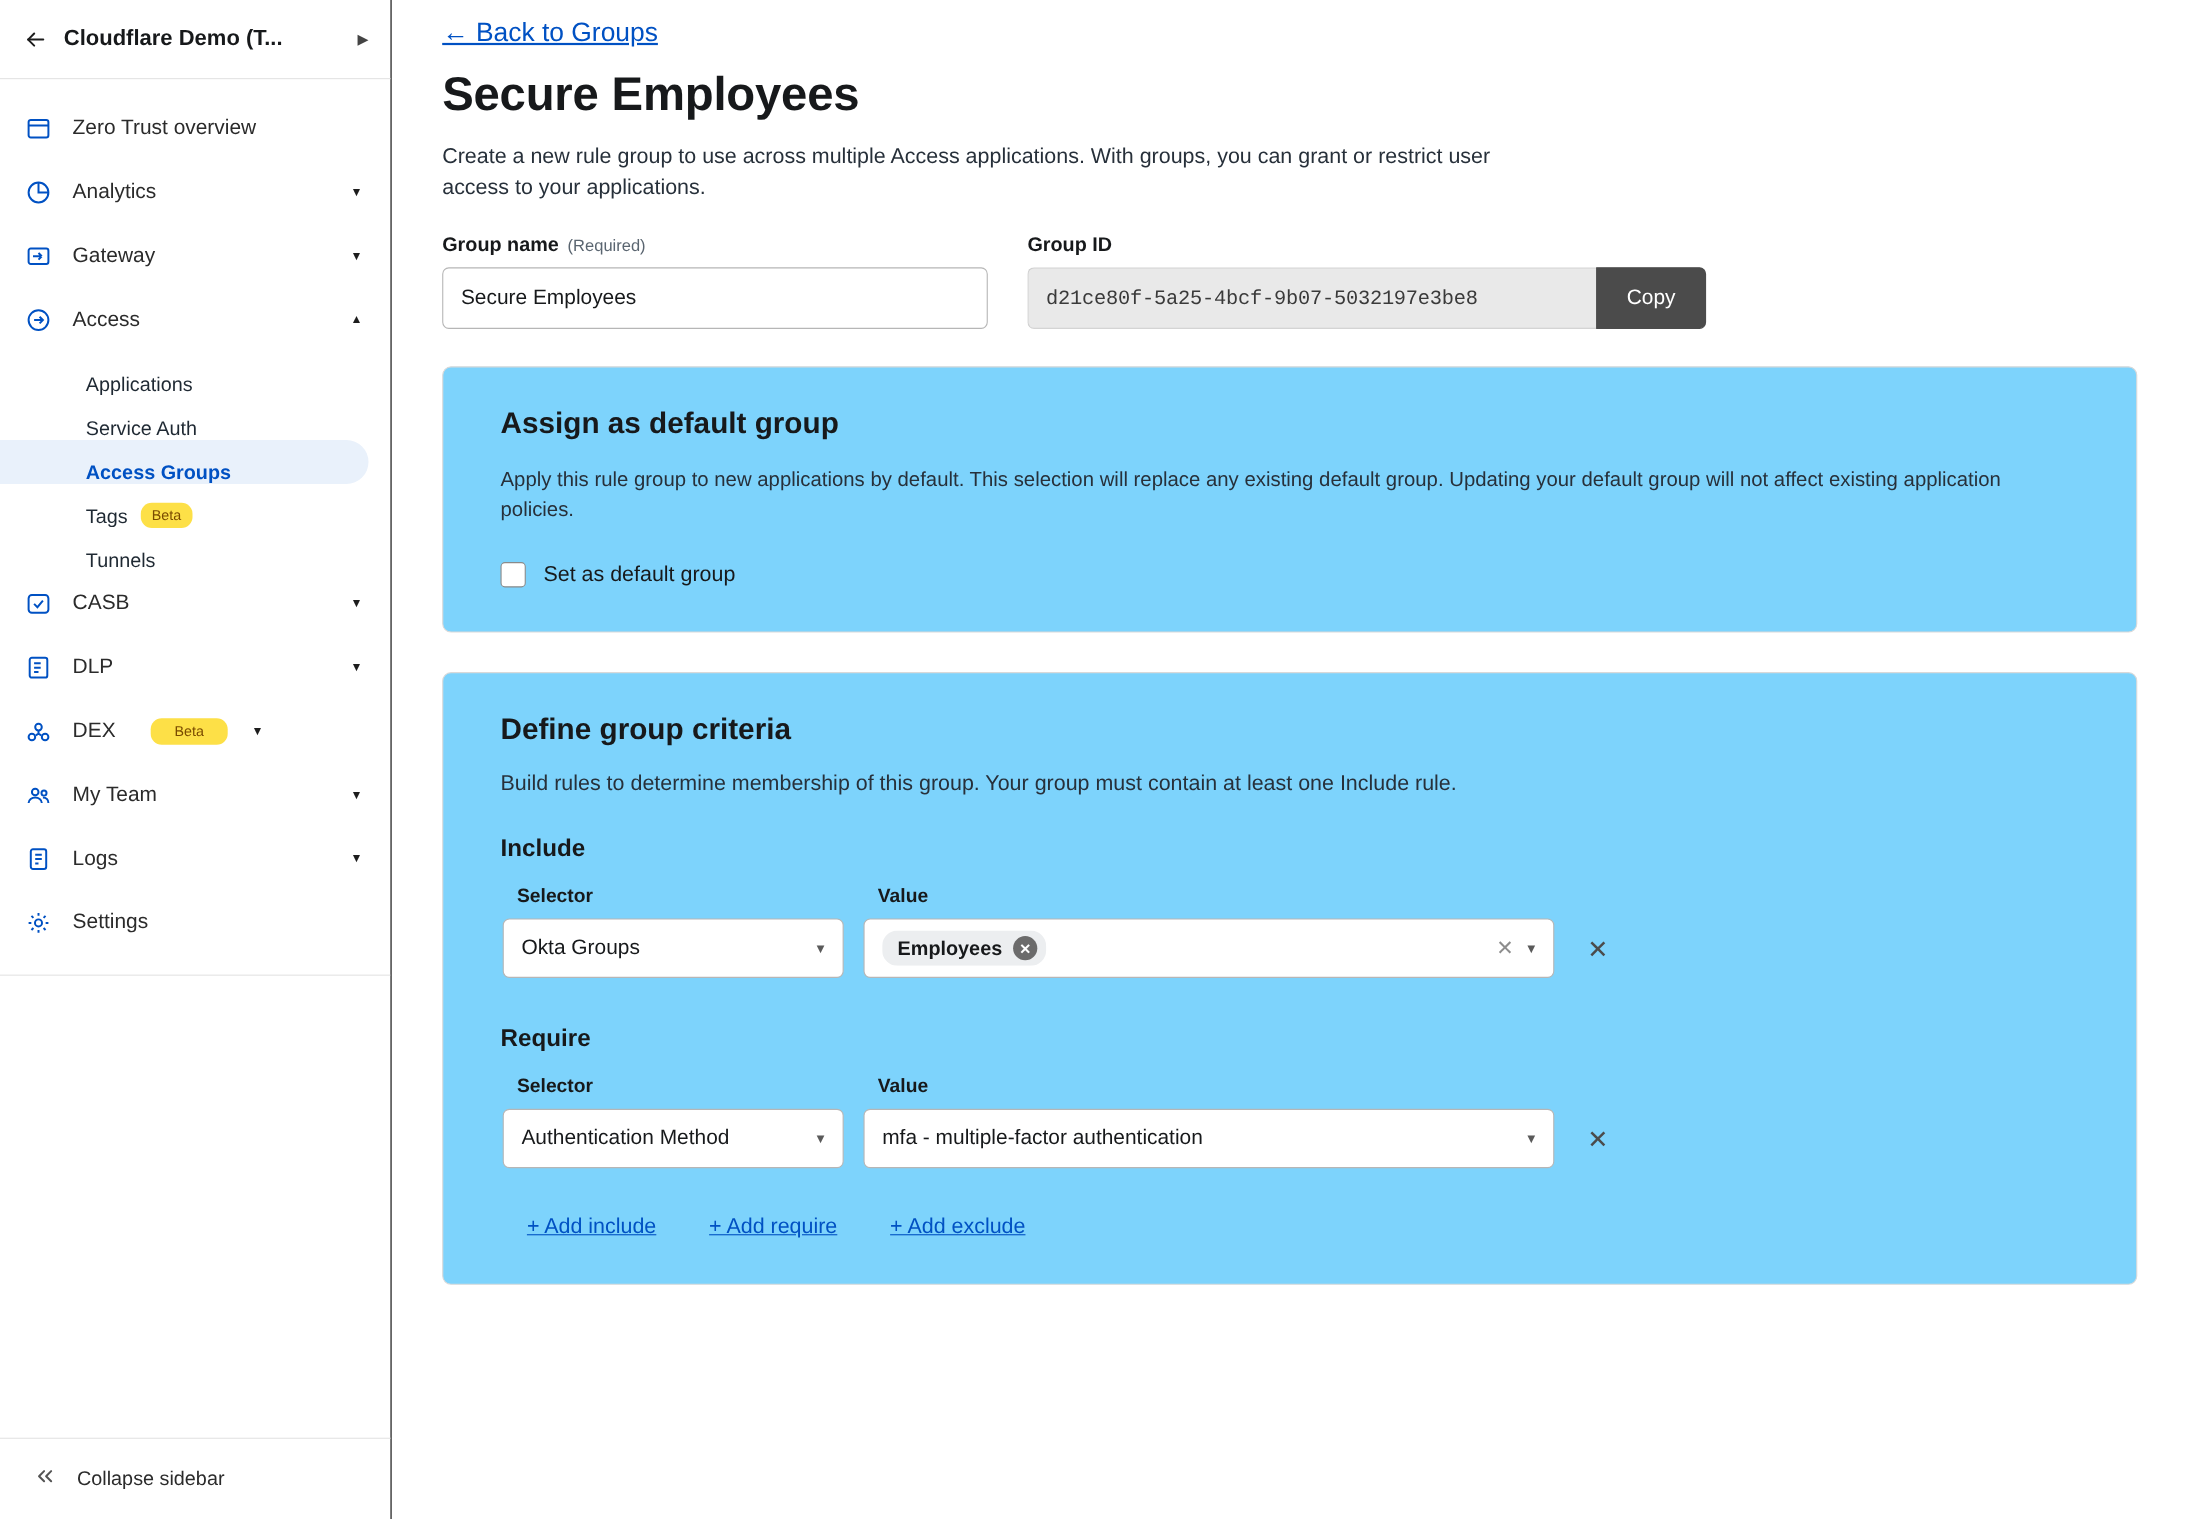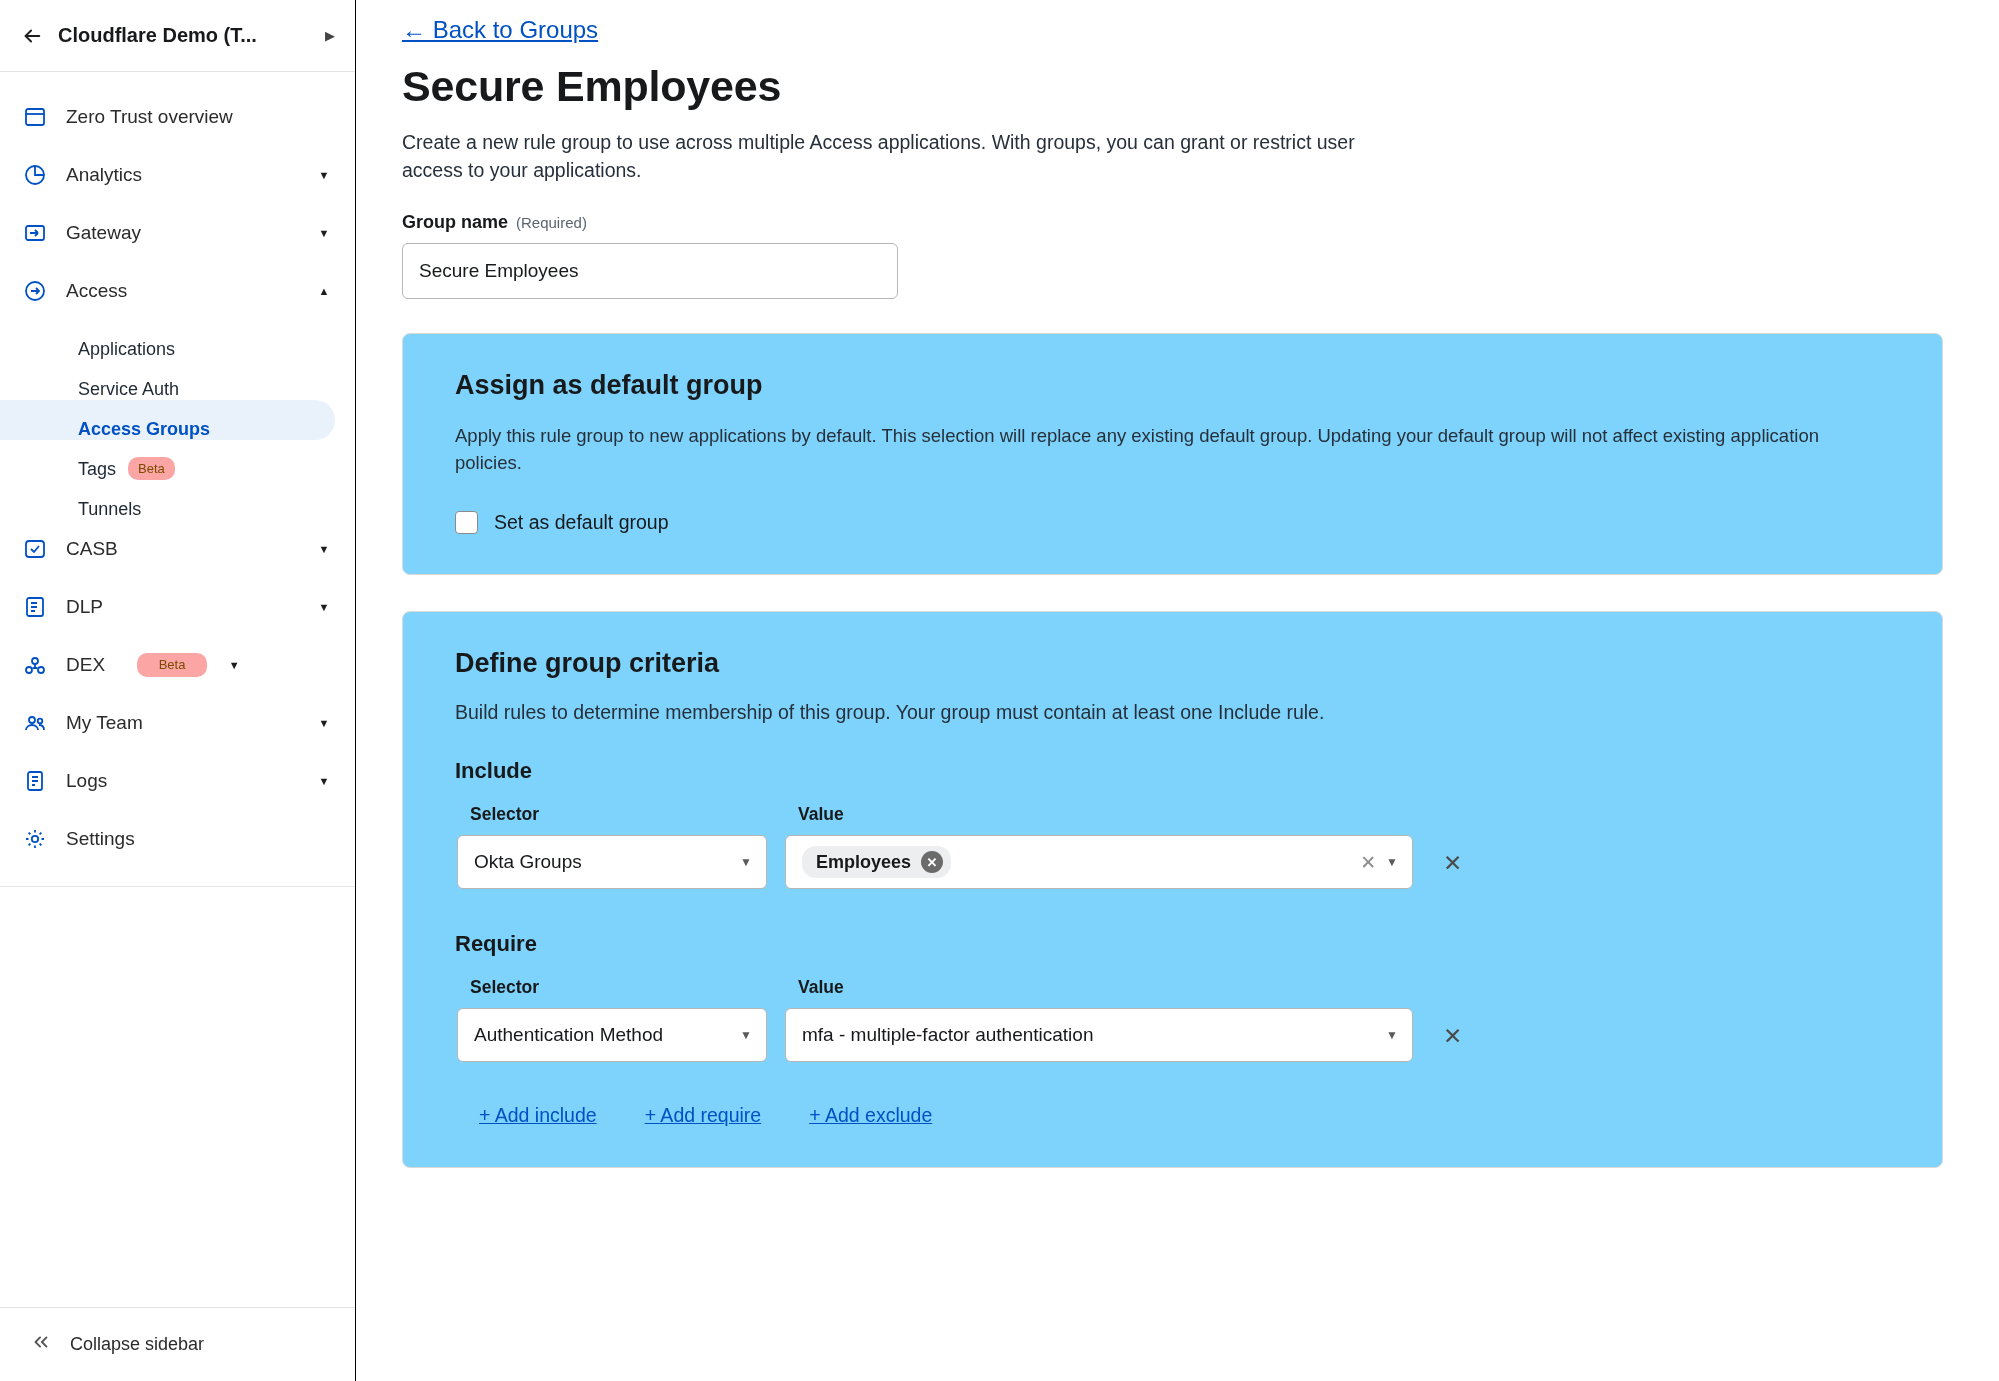--- a/index.html
+++ b/index.html
@@ -85,21 +85,21 @@
     cursor: pointer;
     border-radius: 0 22px 22px 0;
     gap: 12px;
   }
   .subnav-item.active {
     background: #e9f1fb;
     color: #0051c3;
     font-weight: bold;
   }
   .badge {
-    background: #fca5a5;
+    background: #fde047;
     color: #7a4b00;
     border-radius: 10px;
     font-size: 13px;
     padding: 2px 10px;
     font-weight: normal;
     line-height: 1.5;
   }
   .sb-footer {
     border-top: 1px solid #e3e3e3;
     height: 74px;
@@ -463,20 +463,29 @@
 
       <div class="field-row">
         <div>
           <div class="field-label">
             <span>Group name</span>
             <span class="req">(Required)</span>
           </div>
           <input class="text-input" type="text" value="Secure Employees" style="">
         </div>
 
+        <div>
+          <div class="field-label">
+            <span>Group ID</span>
+          </div>
+          <div class="idbox">
+            <div class="val">d21ce80f-5a25-4bcf-9b07-5032197e3be8</div>
+            <div class="copy">Copy</div>
+          </div>
+        </div>
       </div>
 
       
       <div class="card">
         <h2>Assign as default group</h2>
         <p class="desc">Apply this rule group to new applications by default. This selection will replace any existing default group. Updating your default group will not affect existing application policies.</p>
         <div class="checkbox-row">
           <div class="chk"></div>
           <div class="chk-label">Set as default group</div>
         </div>

